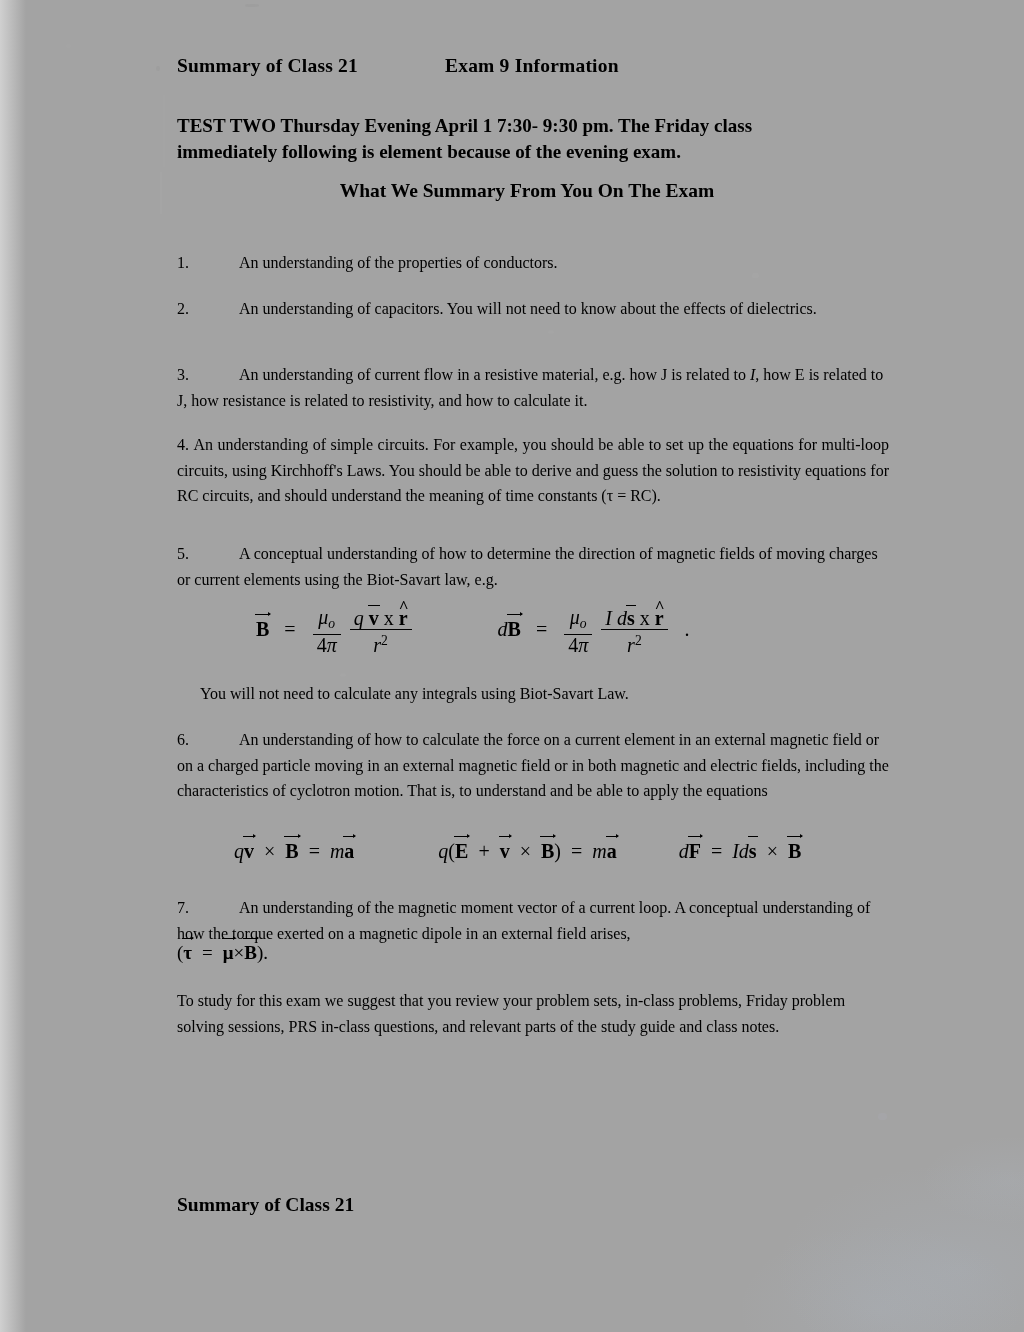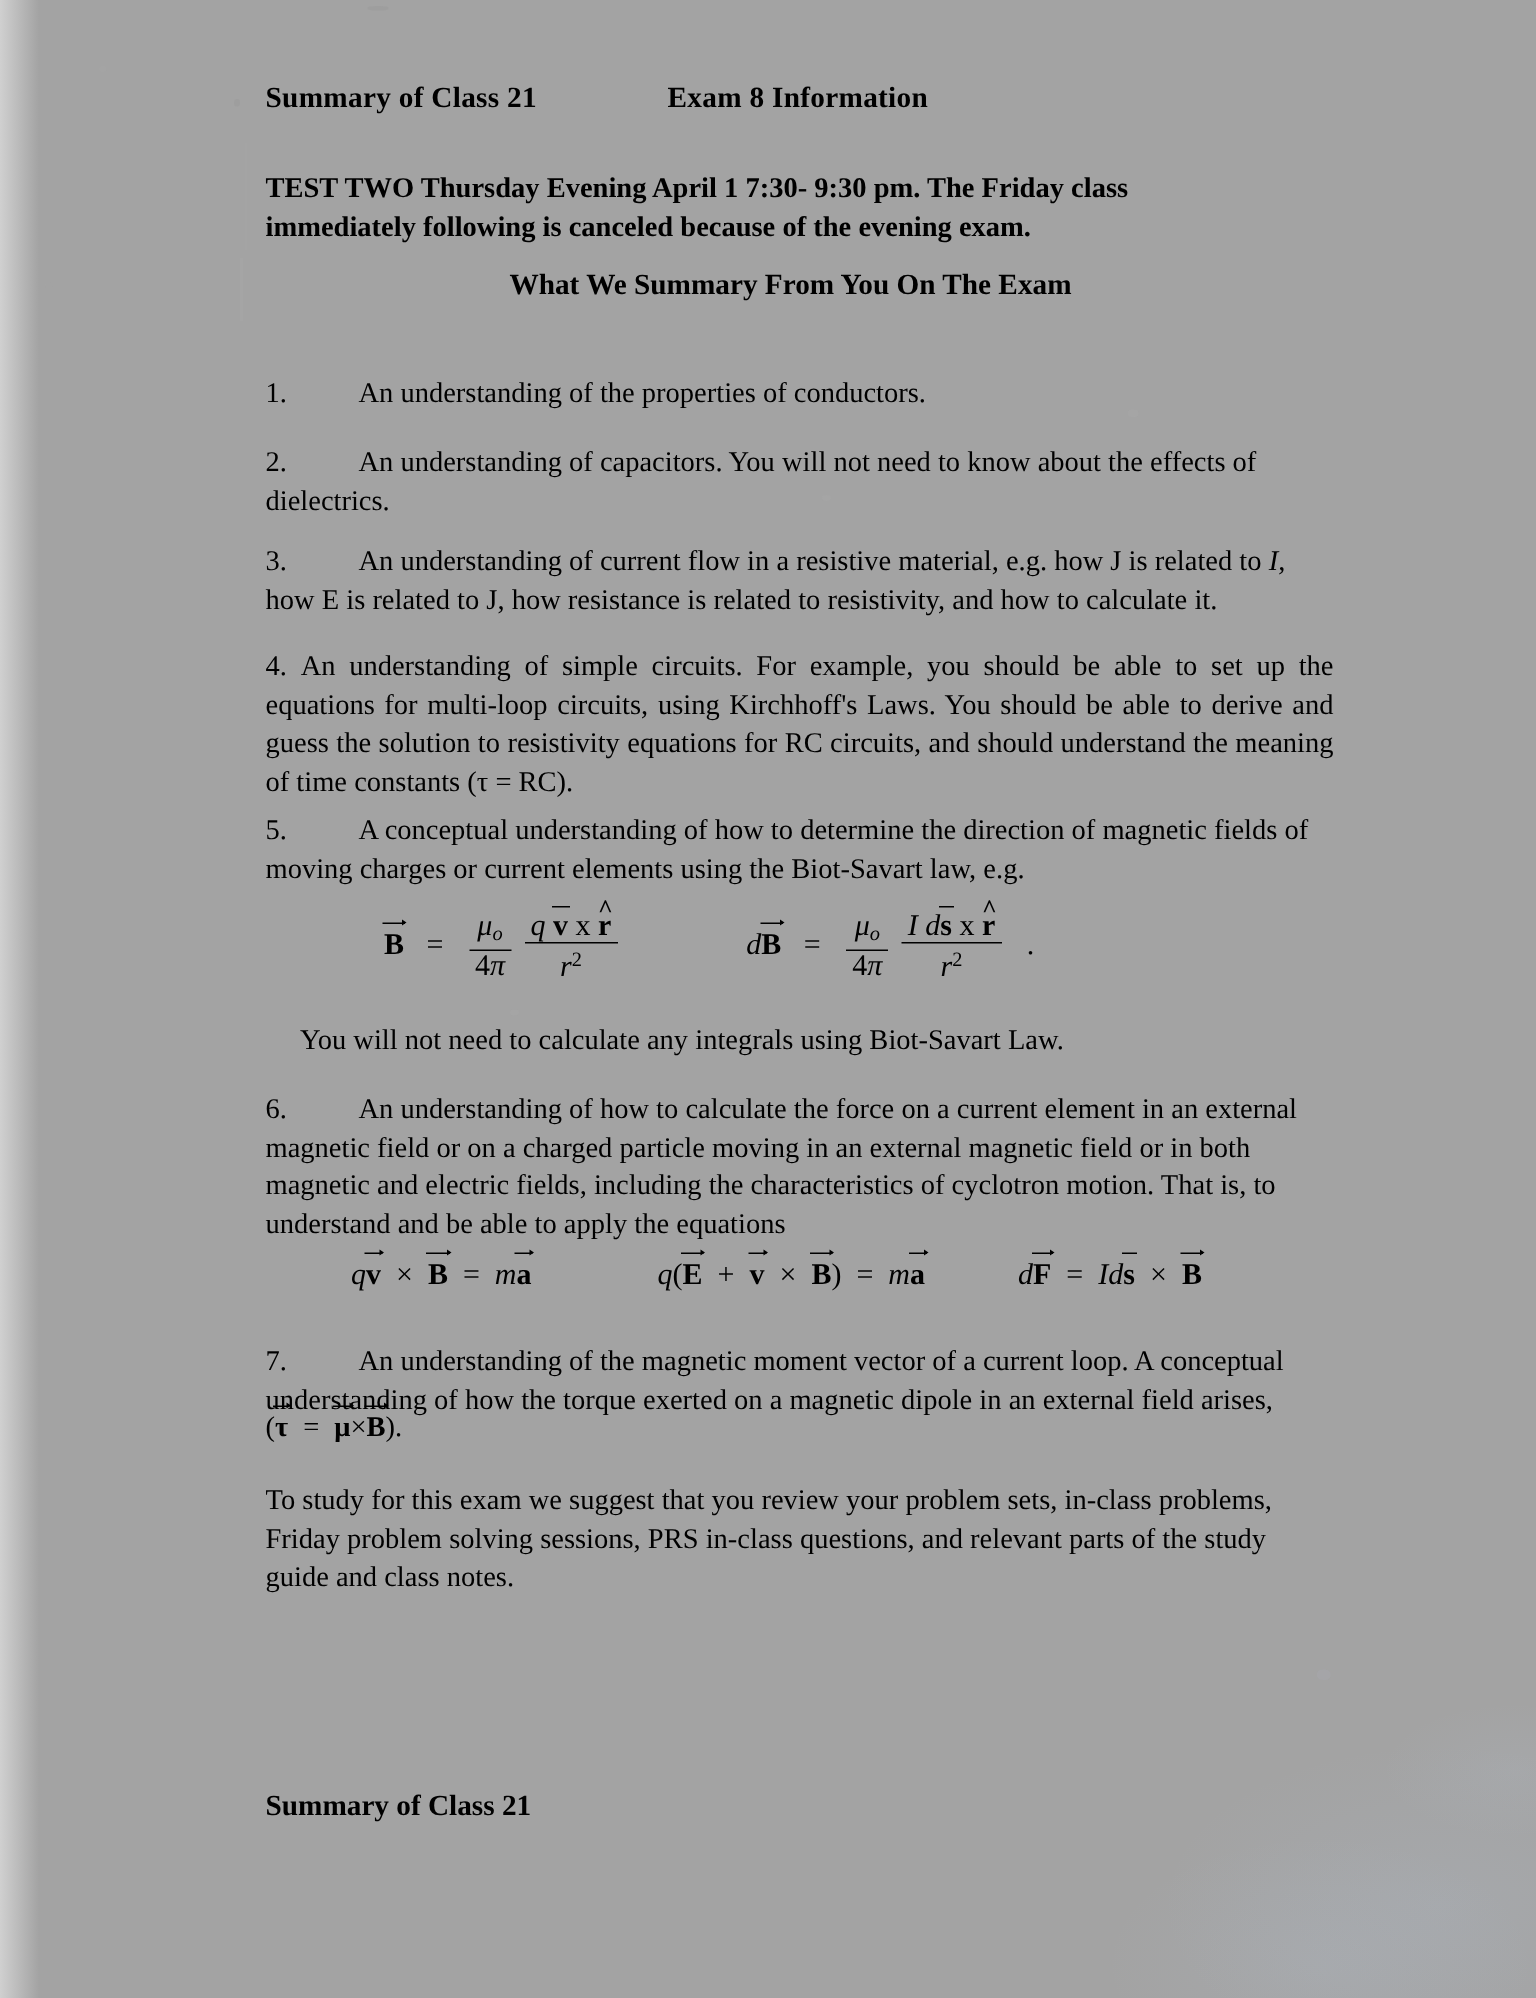--- a/index.html
+++ b/index.html
@@ -74,21 +74,21 @@
     top: 180px;
     width: 700px;
     text-align: center;
     font-weight: bold;
     font-size: 19.5px;
   }
 
   
   .para {
     position: absolute;
-    font-size: 19px;
+    font-size: 16px;
     line-height: 25.5px;
     width: 712px;
     left: 177px;
   }
   .para .num {
     display: inline-block;
     width: 62px;
   }
   .para.tight .num {
     display: inline;
@@ -195,26 +195,26 @@
   <div class="speck" style="left:245px; top:4px; width:14px; height:3px;"></div>
   <div class="speck" style="left:66px; top:44px; width:5px; height:4px; background:rgba(170,170,170,0.18);"></div>
   <div class="speck" style="left:30px; top:188px; width:5px; height:4px; background:rgba(170,170,170,0.16);"></div>
   <div class="speck" style="left:878px; top:1113px; width:9px; height:7px; background:rgba(175,175,185,0.22);"></div>
   <div class="speck" style="left:752px; top:273px; width:7px; height:5px; background:rgba(180,180,180,0.16);"></div>
   <div class="speck" style="left:548px; top:330px; width:6px; height:4px; background:rgba(180,180,180,0.14);"></div>
   <div class="speck" style="left:340px; top:673px; width:6px; height:4px; background:rgba(180,180,180,0.14);"></div>
 
   <div class="hdr-row">
     <span class="hdr-left">Summary of Class 21</span>
-    <span class="hdr-right">Exam 8 Information</span>
+    <span class="hdr-right">Exam 9 Information</span>
   </div>
 
   <div class="announce">
     <span class="l1">TEST TWO Thursday Evening April 1  7:30- 9:30 pm.  The Friday class</span>
-    <span class="l2">immediately following is canceled because of the evening exam.</span>
+    <span class="l2">immediately following is element because of the evening exam.</span>
   </div>
 
   <div class="expect">What We Summary From You On The Exam</div>
 
   <div class="para" style="top:250px;">
     <span class="num">1.</span><span>An understanding of the properties of conductors.</span>
   </div>
 
   <div class="para" style="top:296px;">
     <span class="num">2.</span><span>An understanding of capacitors. You will not need to know about the effects of dielectrics.</span>

